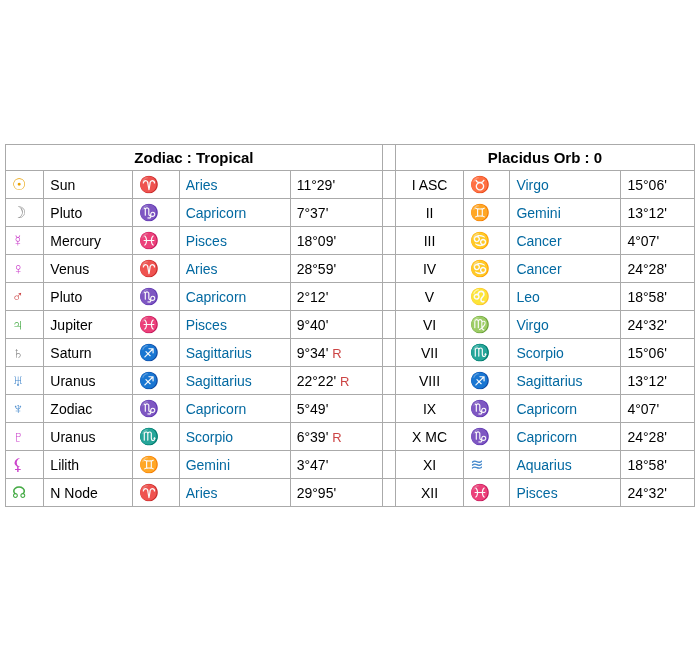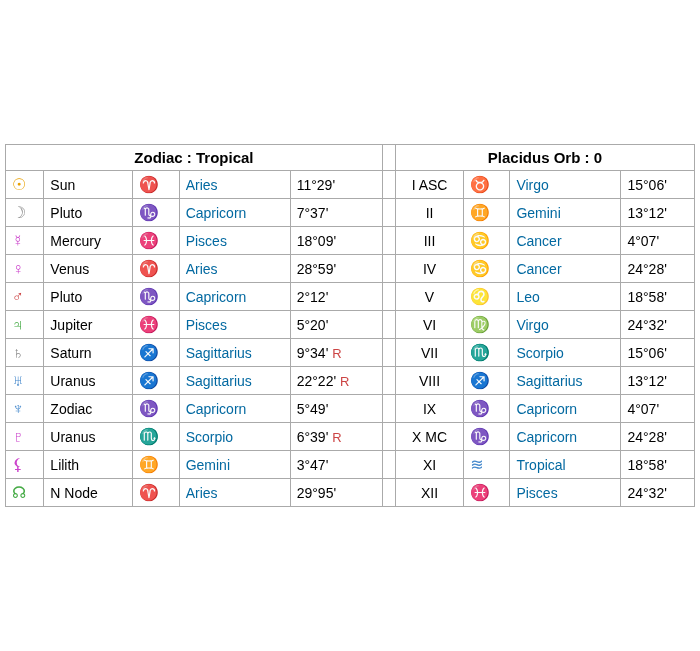--- a/index.html
+++ b/index.html
@@ -147,21 +147,21 @@
         <td class="house-label">V</td>
         <td><span class="sign-symbol color-leo">♌</span></td>
         <td class="sign-name">Leo</td>
         <td class="degree">18°58'</td>
       </tr>
       <tr class="row-data">
         <td><span class="planet-symbol color-jupiter">♃</span></td>
         <td class="planet-name">Jupiter</td>
         <td><span class="sign-symbol color-pisces">♓</span></td>
         <td class="sign-name">Pisces</td>
-        <td class="degree">5°20'</td>
+        <td class="degree">9°40'</td>
         <td class="divider-col"></td>
         <td class="house-label">VI</td>
         <td><span class="sign-symbol color-virgo">♍</span></td>
         <td class="sign-name">Virgo</td>
         <td class="degree">24°32'</td>
       </tr>
       <tr class="row-data">
         <td><span class="planet-symbol color-saturn">♄</span></td>
         <td class="planet-name">Saturn</td>
         <td><span class="sign-symbol color-sagittarius">♐</span></td>
@@ -211,21 +211,21 @@
       </tr>
       <tr class="row-data">
         <td><span class="planet-symbol color-lilith">⚸</span></td>
         <td class="planet-name">Lilith</td>
         <td><span class="sign-symbol color-gemini">♊</span></td>
         <td class="sign-name">Gemini</td>
         <td class="degree">3°47'</td>
         <td class="divider-col"></td>
         <td class="house-label">XI</td>
         <td><span class="sign-symbol color-aquarius">≋</span></td>
-        <td class="sign-name">Tropical</td>
+        <td class="sign-name">Aquarius</td>
         <td class="degree">18°58'</td>
       </tr>
       <tr class="row-data">
         <td><span class="planet-symbol color-nnode">☊</span></td>
         <td class="planet-name">N Node</td>
         <td><span class="sign-symbol color-aries">♈</span></td>
         <td class="sign-name">Aries</td>
         <td class="degree">29°95'</td>
         <td class="divider-col"></td>
         <td class="house-label">XII</td>

